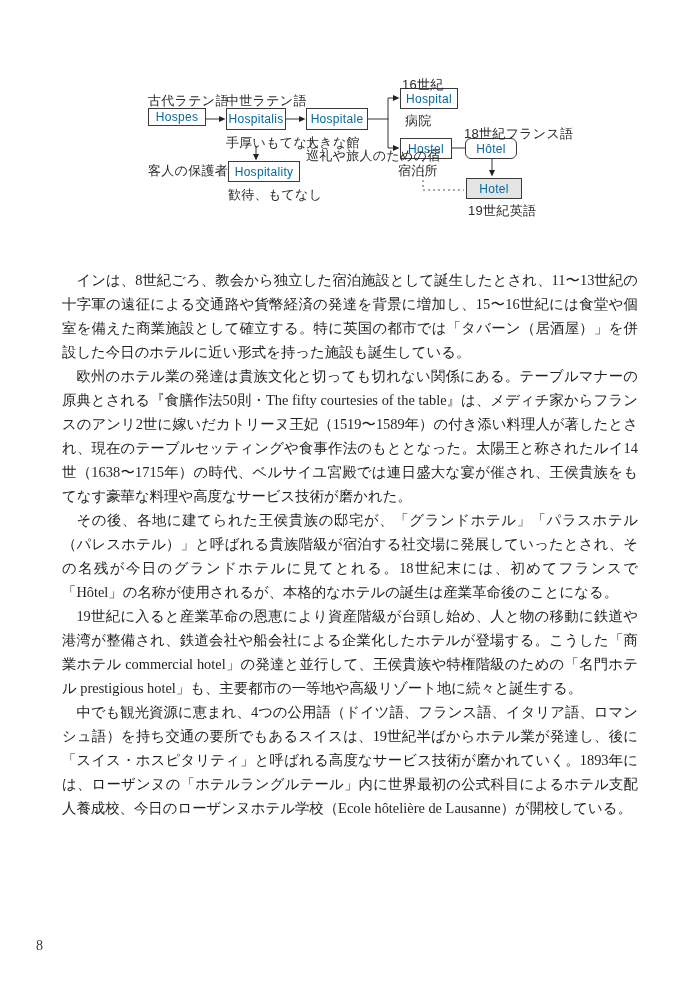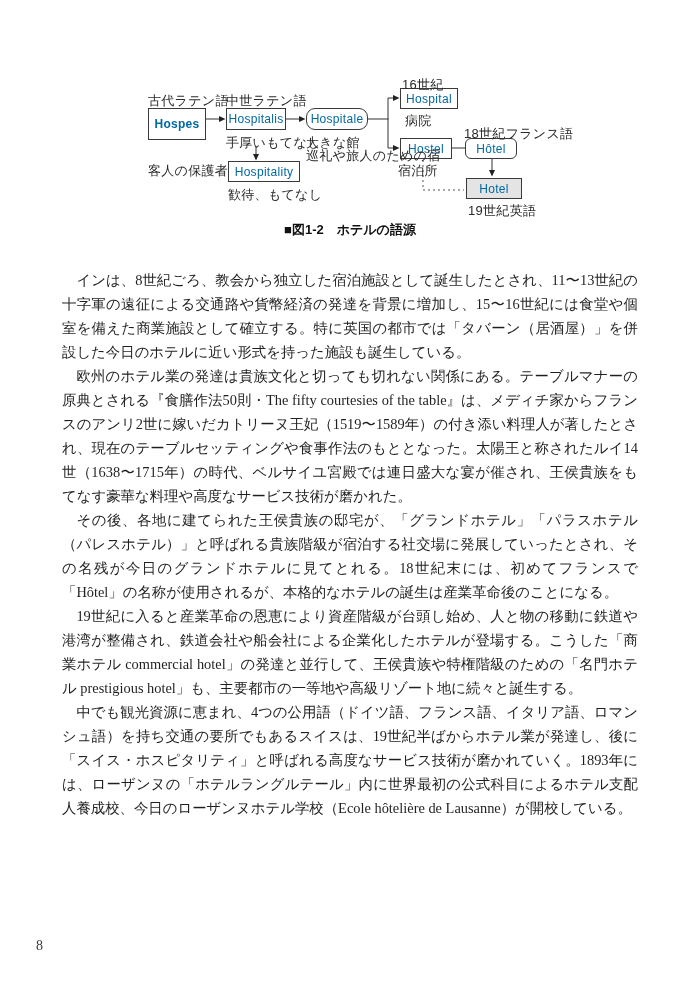--- a/index.html
+++ b/index.html
@@ -67,43 +67,42 @@
         <line x1="388" y1="98" x2="388" y2="148"></line>
         <line x1="388" y1="98" x2="393" y2="98" marker-end="url(#arr)"></line>
         <line x1="388" y1="148" x2="393" y2="148" marker-end="url(#arr)"></line>
         <line x1="452" y1="148" x2="465" y2="148"></line>
         <line x1="256" y1="146" x2="256" y2="154" marker-end="url(#arr)"></line>
         <line x1="492" y1="159" x2="492" y2="170" marker-end="url(#arr)"></line>
         <polyline points="423,160 423,190 464,190" stroke="#555" stroke-dasharray="2,3"></polyline>
       </g>
     </svg>
 
-    <div class="node" style="left:148px;top:108px;width:58px;height:32px;font-weight:bold;">Hospes</div>
+    <div class="node" style="left:148px;top:108px;width:58px;height:18px;">Hospes</div>
     <div class="node" style="left:226px;top:108px;width:60px;height:22px;">Hospitalis</div>
-    <div class="node" style="left:306px;top:108px;width:62px;height:22px;border-radius:9px;">Hospitale</div>
+    <div class="node" style="left:306px;top:108px;width:62px;height:22px;">Hospitale</div>
     <div class="node" style="left:228px;top:161px;width:72px;height:21px;">Hospitality</div>
     <div class="node" style="left:400px;top:88px;width:58px;height:21px;">Hospital</div>
     <div class="node" style="left:400px;top:138px;width:52px;height:21px;">Hostel</div>
     <div class="node" style="left:465px;top:138px;width:52px;height:21px;border-radius:6px;">Hôtel</div>
     <div class="node" style="left:466px;top:178px;width:56px;height:21px;;background:#e4e4e4">Hotel</div>
 
     <div class="note" style="left:148px;top:92px;">古代ラテン語</div>
     <div class="note" style="left:148px;top:134px;margin-top:28px;">客人の保護者</div>
     <div class="note" style="left:226px;top:92px;">中世ラテン語</div>
     <div class="note" style="left:226px;top:134px;">手厚いもてなし</div>
     <div class="note" style="left:306px;top:134px;">大きな館</div>
     <div class="note" style="left:306px;top:147px;">巡礼や旅人のための宿</div>
     <div class="note" style="left:228px;top:186px;">歓待、もてなし</div>
     <div class="note" style="left:402px;top:76px;">16世紀</div>
     <div class="note" style="left:405px;top:112px;">病院</div>
     <div class="note" style="left:398px;top:162px;">宿泊所</div>
     <div class="note" style="left:464px;top:125px;">18世紀フランス語</div>
     <div class="note" style="left:468px;top:202px;">19世紀英語</div>
 
-    <div class="caption">■図1-2　ホテルの語源</div>
   </div>
 
   <div class="body-text">
     <p>インは、8世紀ごろ、教会から独立した宿泊施設として誕生したとされ、11〜13世紀の十字軍の遠征による交通路や貨幣経済の発達を背景に増加し、15〜16世紀には食堂や個室を備えた商業施設として確立する。特に英国の都市では「タバーン（居酒屋）」を併設した今日のホテルに近い形式を持った施設も誕生している。</p>
     <p>欧州のホテル業の発達は貴族文化と切っても切れない関係にある。テーブルマナーの原典とされる『食膳作法50則・The fifty courtesies of the table』は、メディチ家からフランスのアンリ2世に嫁いだカトリーヌ王妃（1519〜1589年）の付き添い料理人が著したとされ、現在のテーブルセッティングや食事作法のもととなった。太陽王と称されたルイ14世（1638〜1715年）の時代、ベルサイユ宮殿では連日盛大な宴が催され、王侯貴族をもてなす豪華な料理や高度なサービス技術が磨かれた。</p>
     <p>その後、各地に建てられた王侯貴族の邸宅が、「グランドホテル」「パラスホテル（パレスホテル）」と呼ばれる貴族階級が宿泊する社交場に発展していったとされ、その名残が今日のグランドホテルに見てとれる。18世紀末には、初めてフランスで「Hôtel」の名称が使用されるが、本格的なホテルの誕生は産業革命後のことになる。</p>
     <p>19世紀に入ると産業革命の恩恵により資産階級が台頭し始め、人と物の移動に鉄道や港湾が整備され、鉄道会社や船会社による企業化したホテルが登場する。こうした「商業ホテル commercial hotel」の発達と並行して、王侯貴族や特権階級のための「名門ホテル prestigious hotel」も、主要都市の一等地や高級リゾート地に続々と誕生する。</p>
     <p>中でも観光資源に恵まれ、4つの公用語（ドイツ語、フランス語、イタリア語、ロマンシュ語）を持ち交通の要所でもあるスイスは、19世紀半ばからホテル業が発達し、後に「スイス・ホスピタリティ」と呼ばれる高度なサービス技術が磨かれていく。1893年には、ローザンヌの「ホテルラングルテール」内に世界最初の公式科目によるホテル支配人養成校、今日のローザンヌホテル学校（Ecole hôtelière de Lausanne）が開校している。</p>
   </div>
 

